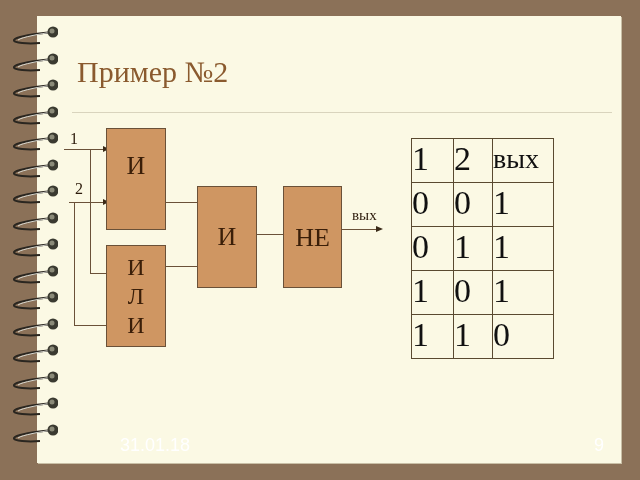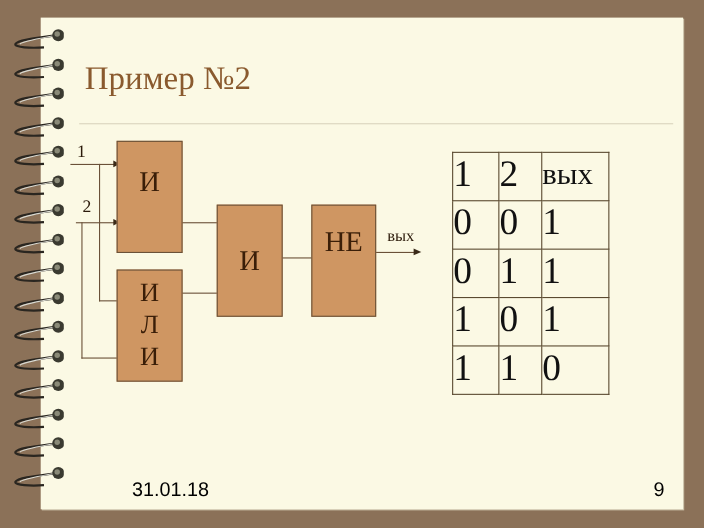--- a/index.html
+++ b/index.html
@@ -7,21 +7,21 @@
   .page{position:absolute;left:37px;top:16px;width:584px;height:447px;background:#fbf9e4;box-shadow:1px 1px 0 #c9bfa6;}
   .title{position:absolute;left:77px;top:55px;font-size:30px;color:#8a5a2e;}
   .rule{position:absolute;left:72px;top:112px;width:540px;height:1px;background:#d9d4bd;}
   .ring{position:absolute;left:8px;width:50px;height:22px;}
   .gate{position:absolute;background:#cf9662;border:1.5px solid #6a5138;box-sizing:border-box;color:#3a1e08;font-size:26px;display:flex;align-items:center;justify-content:center;}
   .wire{position:absolute;background:#6a5138;}
   .lbl{position:absolute;font-size:16px;color:#2b1a0a;}
   .tt{position:absolute;left:411px;top:138px;border-collapse:collapse;}
   .tt td{border:1px solid #5a4a30;padding:0;font-size:34px;line-height:40px;height:43px;vertical-align:top;color:#111;}
   .tt td.c1{width:41px;} .tt td.c2{width:38px;} .tt td.c3{width:60px;}
-  .footer{position:absolute;font-family:"Liberation Sans","DejaVu Sans",sans-serif;font-size:18px;color:#000000;}
+  .footer{position:absolute;font-family:"Liberation Sans","DejaVu Sans",sans-serif;font-size:18px;color:#ffffff;}
 </style>
 </head>
 <body>
 
 <div class="page"></div>
 
 <div id="rings">
     <svg class="ring" style="top:24px" viewBox="0 0 50 22">
       <path d="M44 8 C30 10, 8 12, 6 16 C5 19, 20 20, 32 19" fill="none" stroke="#2a2620" stroke-width="2"></path>
       <path d="M44 8 C32 10, 14 13, 10 16" fill="none" stroke="#d8d8d0" stroke-width="1"></path>
@@ -145,21 +145,21 @@
   <span>И</span>
 </div>
 <div class="gate" style="left:106px;top:245px;width:60px;height:102px;flex-direction:column;line-height:29px;font-size:24px;">
   <span>И</span>
   <span>Л</span>
   <span>И</span>
 </div>
 <div class="gate" style="left:197px;top:186px;width:60px;height:102px;">
   <span>И</span>
 </div>
-<div class="gate" style="left:283px;top:186px;width:59px;height:102px;align-items:flex-start;padding-top:18px;">
+<div class="gate" style="left:283px;top:186px;width:59px;height:102px;align-items:flex-start;padding-top:36px;">
   <span>НЕ</span>
 </div>
 <div class="lbl" style="left:352px;top:207px;font-size:15px;">вых</div>
 
 <table class="tt">
   <tbody>
       <tr>
     <td class="c1">1</td>
     <td class="c2">2</td>
     <td class="c3" style="font-size:28px;">вых</td>

